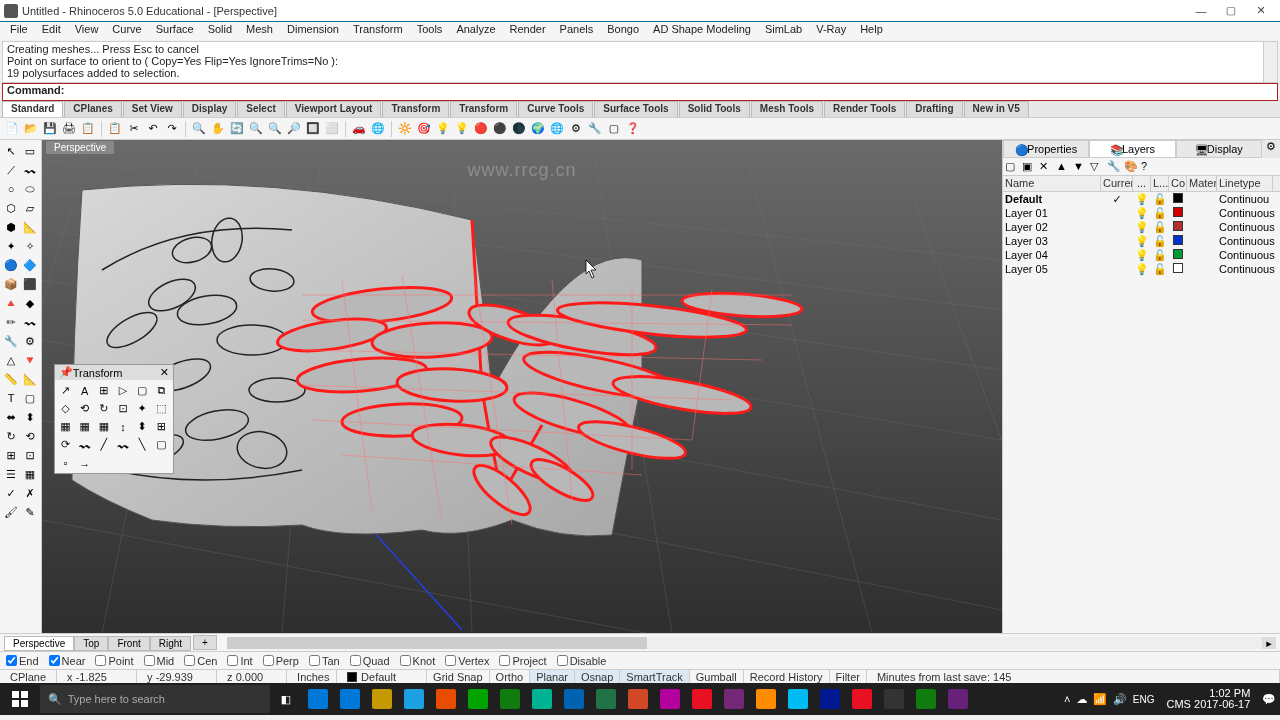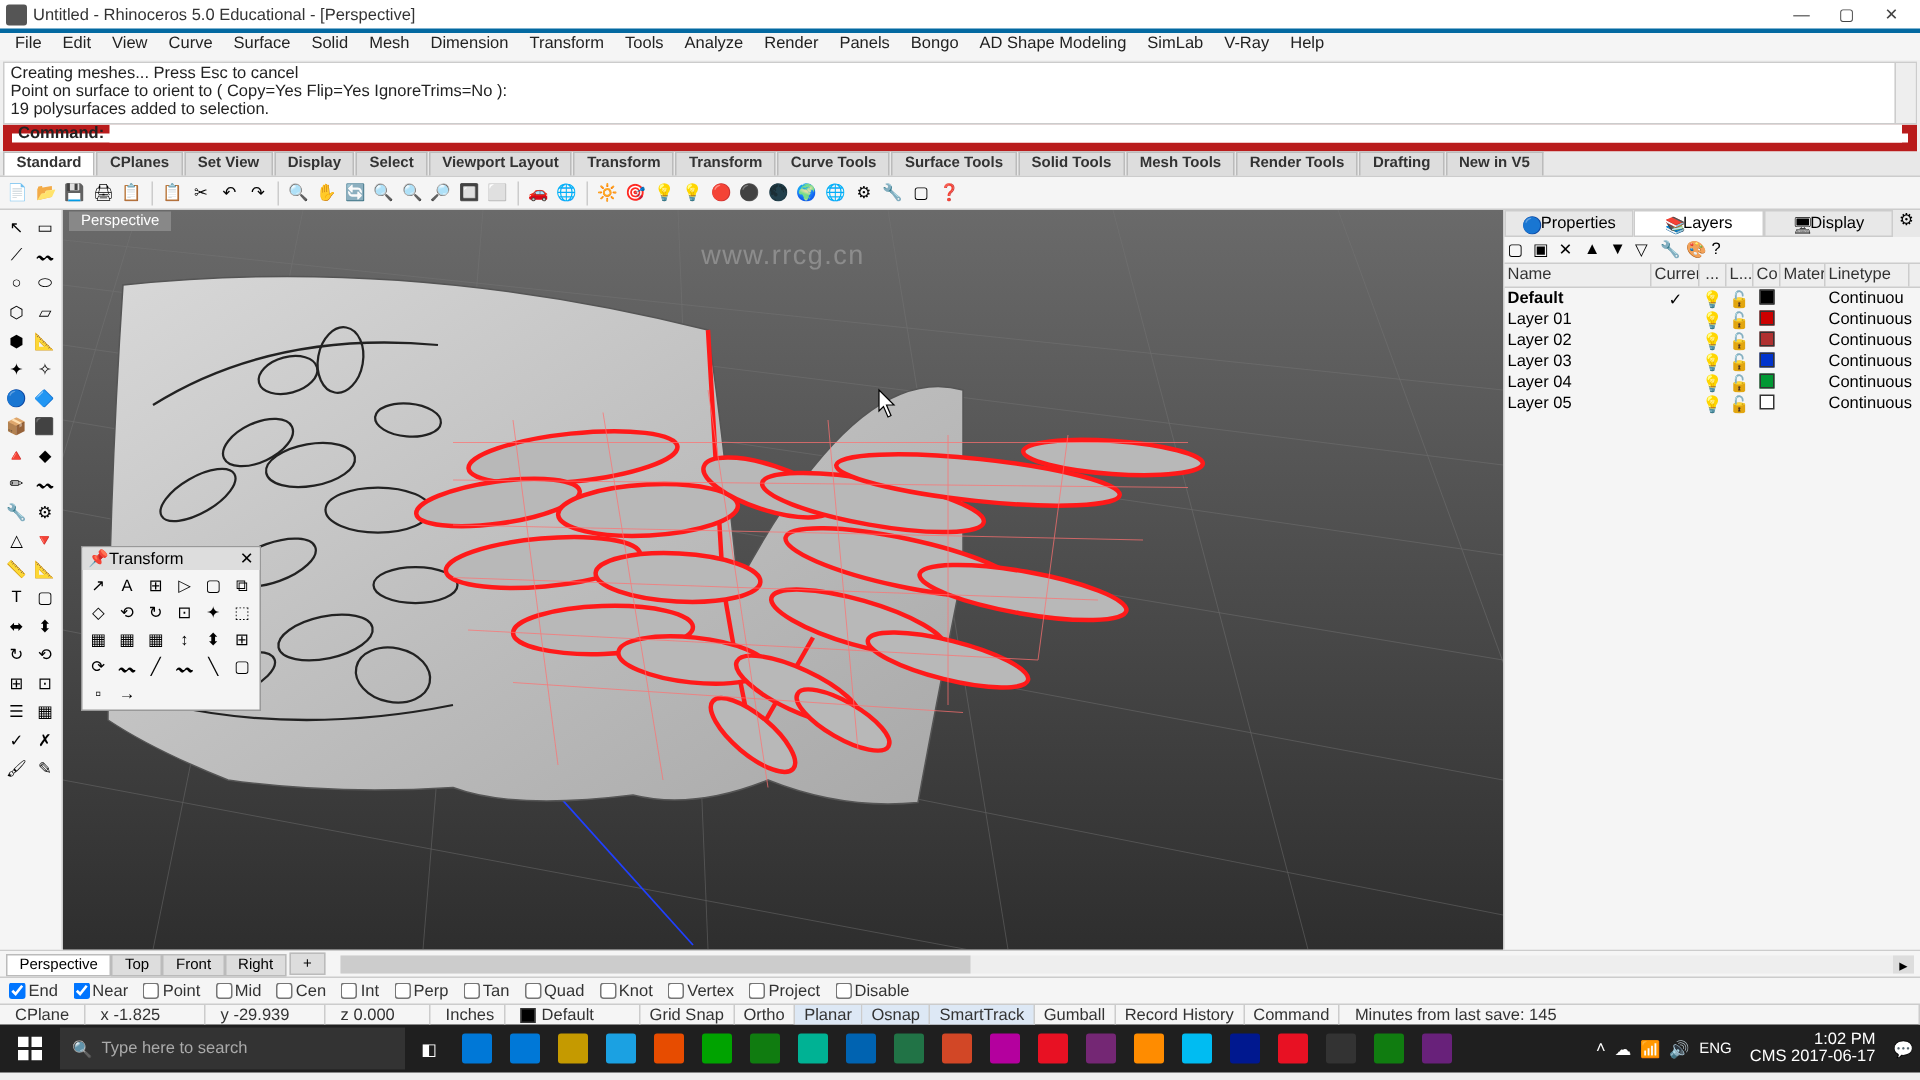--- a/index.html
+++ b/index.html
@@ -1,26 +1,26 @@
 <!DOCTYPE html>
 <html><head>
 <meta charset="utf-8">
 <style>
 * { margin:0; padding:0; box-sizing:border-box; font-family:"Segoe UI",Tahoma,sans-serif; font-size:11px; }
 html,body { width:1280px; height:720px; overflow:hidden; background:#f0f0f0; }
-.titlebar { height:22px; background:#fff; display:flex; align-items:center; padding:0 4px; border-bottom:3px solid #0369a1; }
+.titlebar { height:22px; background:#fff; display:flex; align-items:center; padding:0 4px; border-bottom:1px solid #0369a1; }
 .titlebar .icon { width:14px; height:14px; background:#555; border-radius:2px; margin-right:4px; }
 .titlebar .title { flex:1; color:#333; }
 .titlebar .btn { width:30px; text-align:center; color:#444; cursor:pointer; }
 .titlebar .close { color:#444; }
 .menubar { height:18px; background:#f5f5f5; display:flex; padding:0 4px; gap:2px; }
 .menubar span { padding:1px 6px; color:#222; cursor:pointer; }
 .cmdhist { background:#fff; border:1px solid #ccc; margin:1px 2px 0 2px; height:42px; padding:1px 4px; position:relative; color:#222; line-height:12px; overflow:hidden; }
 .cmdhist .sbar { position:absolute; right:0; top:0; bottom:0; width:14px; background:#eee; border-left:1px solid #ccc; }
-.cmdline { background:#fff; border:6px solid #b91c1c; margin:0 2px; height:18px; display:flex; align-items:flex-end; padding:0 4px; color:#222; }
+.cmdline { background:#fff; border:1px solid #b91c1c; margin:0 2px; height:18px; display:flex; align-items:flex-start; padding:0 4px; color:#222; }
 .cmdline input { border:none; outline:none; flex:1; font-size:11px; }
 .tabstrip { height:17px; background:#e8e8e8; display:flex; gap:1px; padding:0 2px; border-bottom:1px solid #ccc;font-weight:bold; }
 .tabstrip .tab { padding:1px 8px; background:#ddd; border:1px solid #bbb; border-bottom:none; cursor:pointer; font-size:10px; color:#333; }
 .tabstrip .tab.active { background:#fff; }
 .maintool { height:22px; background:#f5f5f5; border-bottom:1px solid #ccc; display:flex; align-items:center; padding:0 4px; gap:3px; }
 .tbtn { width:16px; height:16px; display:inline-flex; align-items:center; justify-content:center; cursor:pointer; }
 .sep { width:1px; height:16px; background:#ccc; margin:0 2px; }
 .workarea { display:flex; height:493px; }
 .sidetools { width:42px; background:#f5f5f5; border-right:1px solid #ccc; display:flex; flex-direction:column; padding:2px; gap:1px; }
 .sidetools .row { display:flex; gap:1px; }
@@ -554,21 +554,21 @@
       <span>Default</span>
     </div>
   <div id="stoggles" style="display:flex;height:100%">
       <div class="push">Grid Snap</div>
       <div class="push">Ortho</div>
       <div class="push on">Planar</div>
       <div class="push on">Osnap</div>
       <div class="push on">SmartTrack</div>
       <div class="push">Gumball</div>
       <div class="push">Record History</div>
-      <div class="push">Command</div>
+      <div class="push">Filter</div>
     </div>
   <div class="cell" style="flex:1">Minutes from last save: 145</div>
 </div>
 
 <div class="taskbar">
   <div class="start">
     <svg width="16" height="16">
         <rect x="0" y="0" width="7" height="7" fill="#fff"></rect>
         <rect x="9" y="0" width="7" height="7" fill="#fff"></rect>
         <rect x="0" y="9" width="7" height="7" fill="#fff"></rect>

